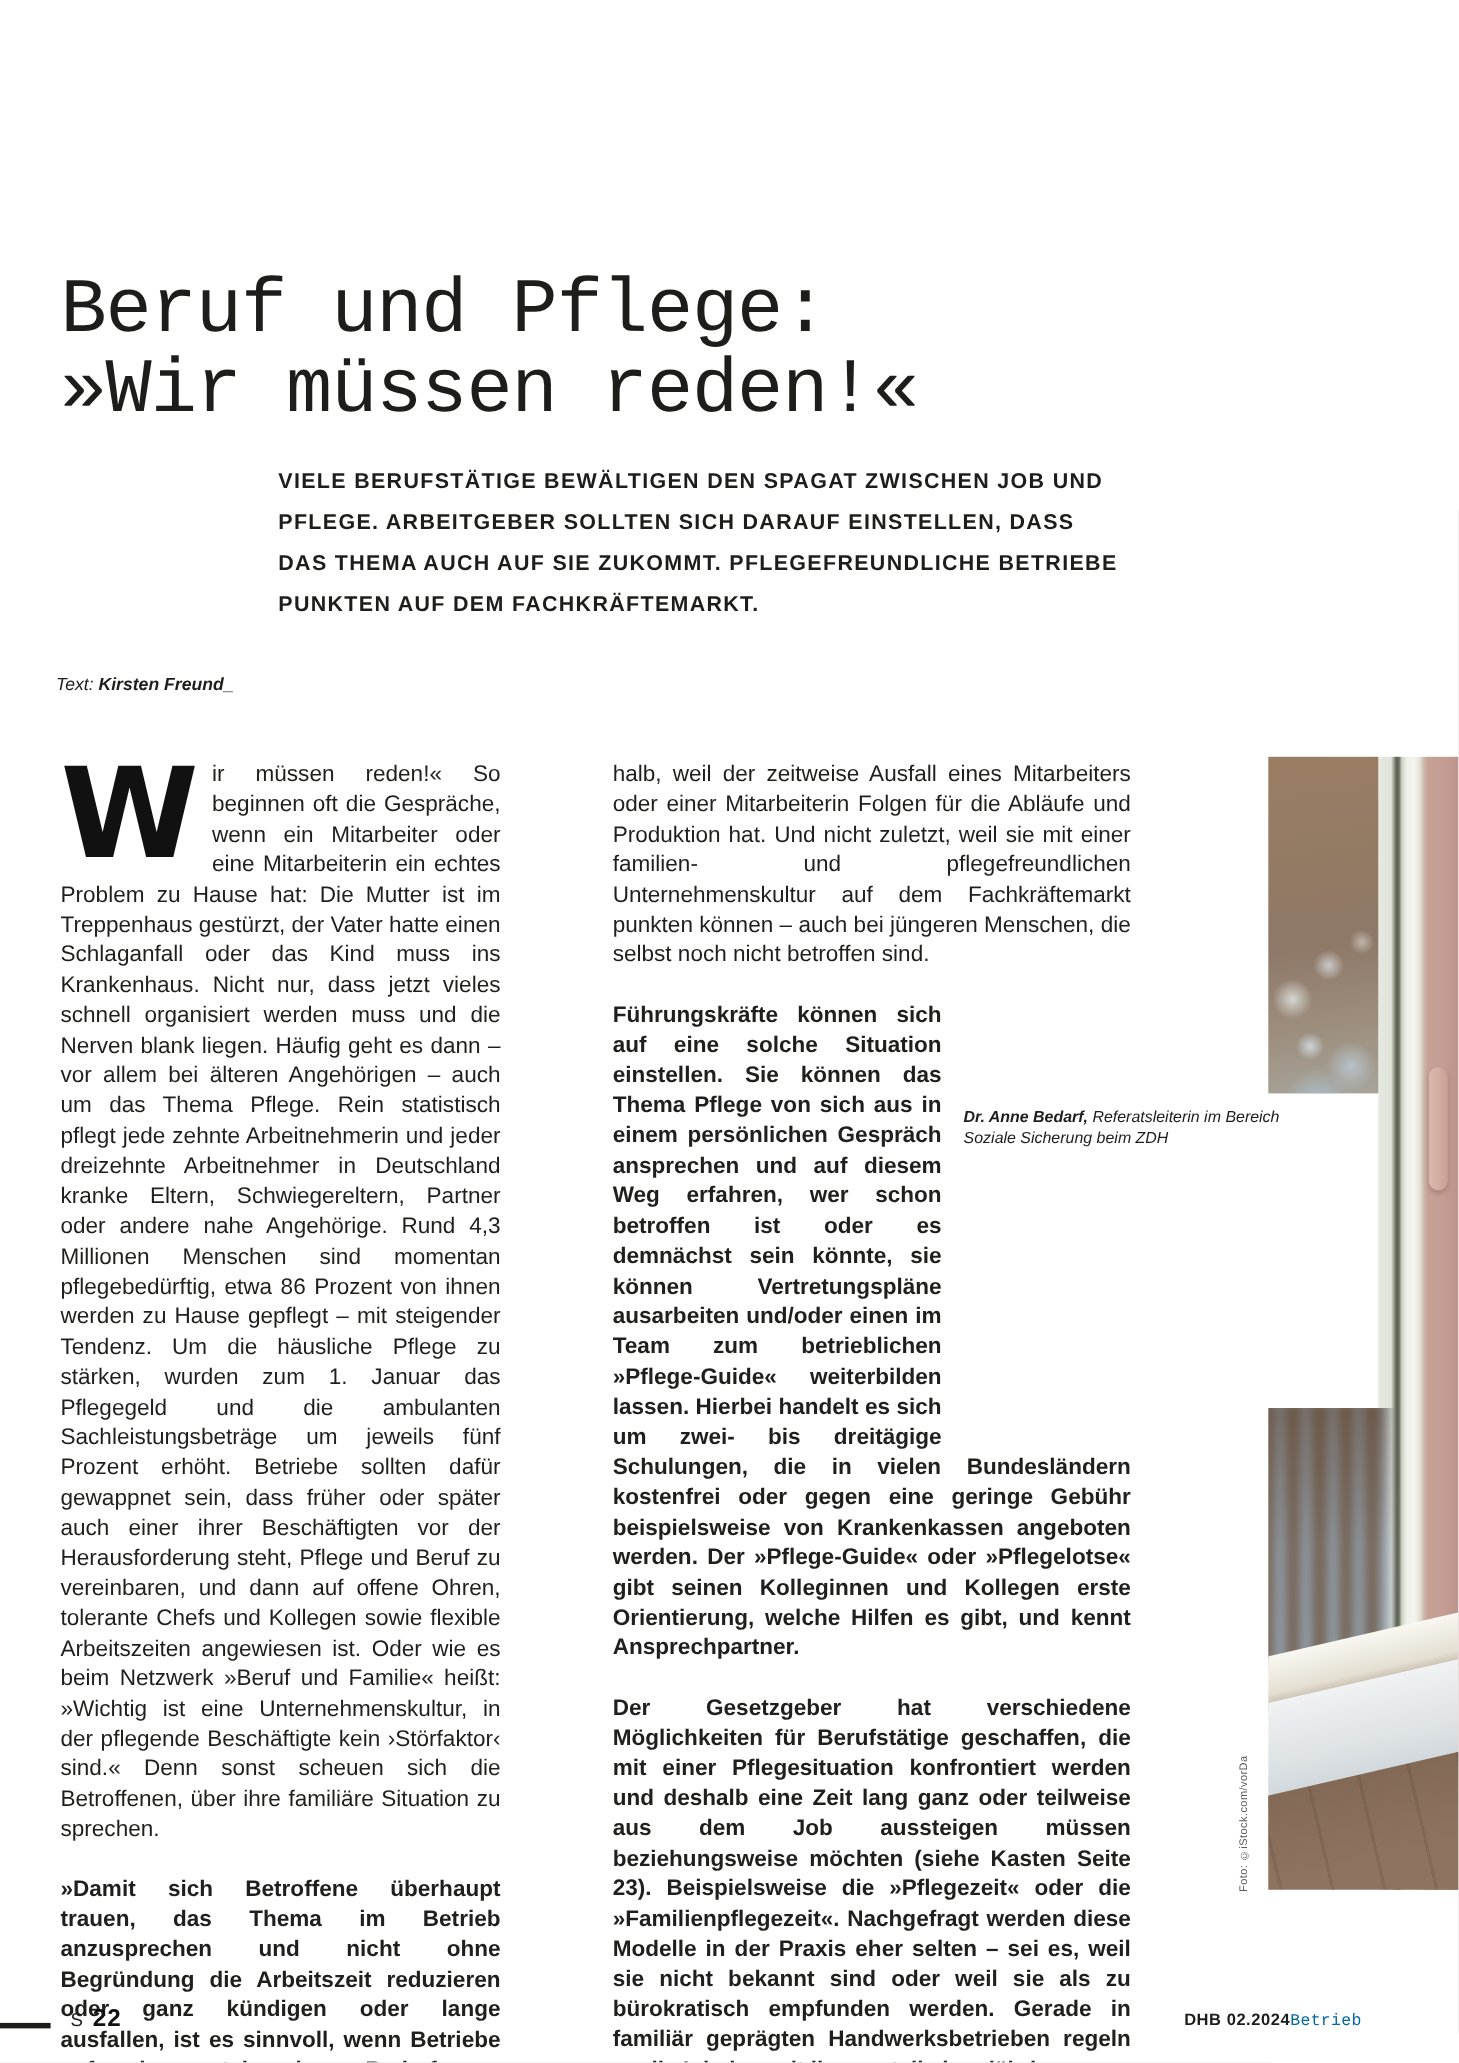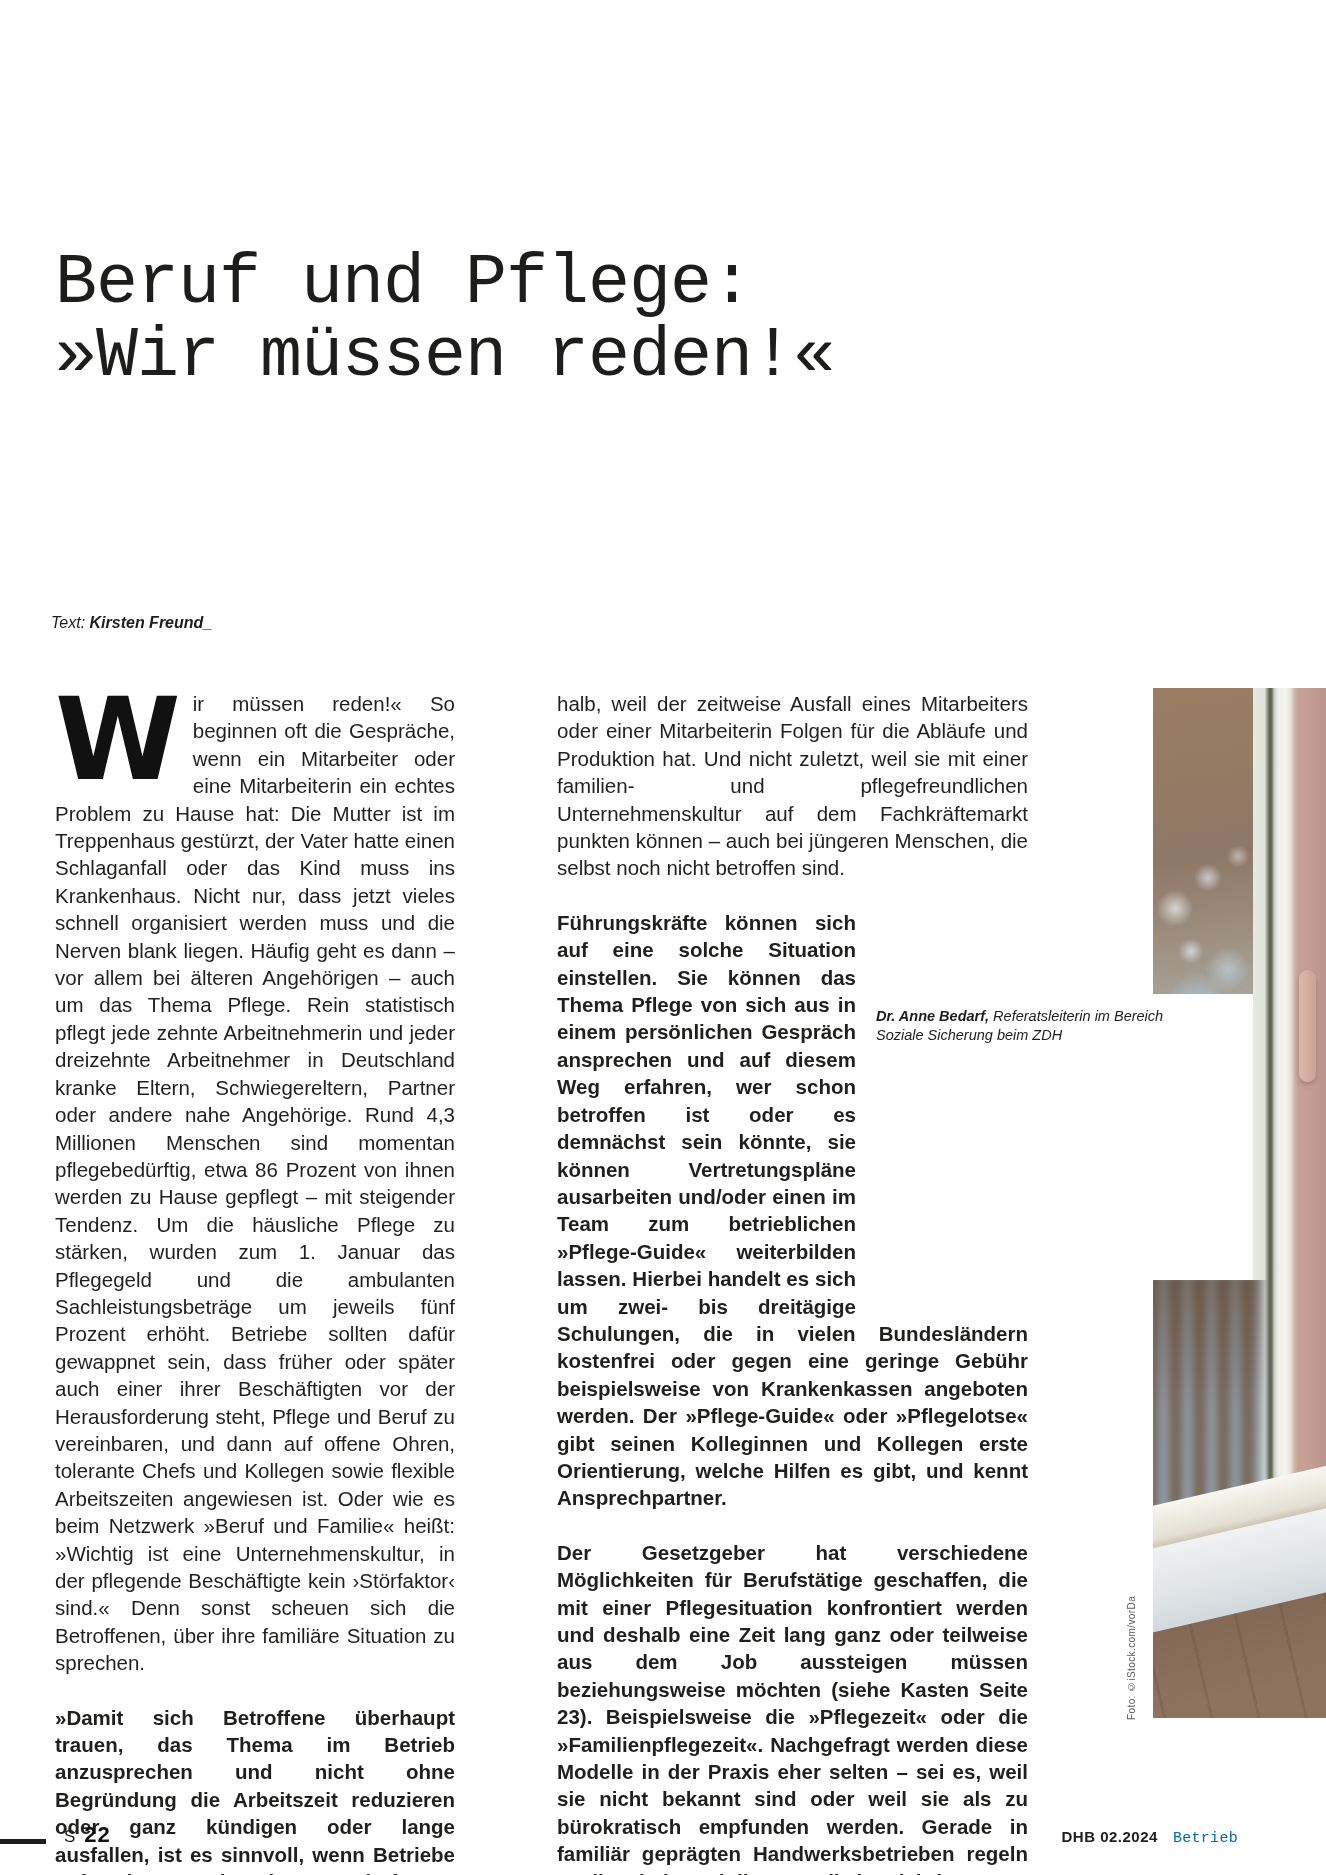--- a/index.html
+++ b/index.html
@@ -122,33 +122,34 @@
   
   .footer-dash{position:absolute;left:0;top:1839px;width:46px;height:5px;background:#1d1d1b;}
   .footer-page{
     position:absolute;left:64px;top:1822px;
     display:flex;align-items:baseline;gap:9px;
   }
   .footer-page .s{font-size:17px;color:#1d1d1b;}
   .footer-page .num{font-size:22px;font-weight:700;letter-spacing:1px;color:#111;}
   .footer-right{
     position:absolute;right:88px;top:1828px;
-    display:flex;align-items:baseline;gap:15px;font-size:15px;
+    display:flex;align-items:baseline;gap:0;font-size:15px;
   }
   .footer-right .issue{font-weight:700;letter-spacing:.5px;color:#1d1d1b;}
   .footer-right .section{color:#0369a1;letter-spacing:.3px;font-family:Liberation Mono, monospace;}
 </style>
 </head>
 <body>
 
 <div class="page">
 
   <h1 class="headline">Beruf und Pflege:
 »Wir müssen reden!«</h1>
 
+  <div class="subtitle">Viele Berufstätige bewältigen den Spagat zwischen Job und Pflege. Arbeitgeber sollten sich darauf einstellen, dass das Thema auch auf sie zukommt. Pflegefreundliche Betriebe punkten auf dem Fachkräftemarkt.</div>
 
   <div class="byline"><span>Text: </span><span class="author">Kirsten Freund_</span></div>
 
   <div class="col col-left">
     <p><span class="dropcap">W</span><span>ir müssen reden!« So beginnen oft die Gespräche, wenn ein Mitarbeiter oder eine Mitarbeiterin ein echtes Problem zu Hause hat: Die Mutter ist im Treppenhaus gestürzt, der Vater hatte einen Schlaganfall oder das Kind muss ins Krankenhaus. Nicht nur, dass jetzt vieles schnell organisiert werden muss und die Nerven blank liegen. Häufig geht es dann – vor allem bei älteren Angehörigen – auch um das Thema Pflege. Rein statistisch pflegt jede zehnte Arbeitnehmerin und jeder dreizehnte Arbeitnehmer in Deutschland kranke Eltern, Schwiegereltern, Partner oder andere nahe Angehörige. Rund 4,3 Millionen Menschen sind momentan pflegebedürftig, etwa 86 Prozent von ihnen werden zu Hause gepflegt – mit steigender Tendenz. Um die häusliche Pflege zu stärken, wurden zum 1. Januar das Pflegegeld und die ambulanten Sachleistungsbeträge um jeweils fünf Prozent erhöht. Betriebe sollten dafür gewappnet sein, dass früher oder später auch einer ihrer Beschäftigten vor der Herausforderung steht, Pflege und Beruf zu vereinbaren, und dann auf offene Ohren, tolerante Chefs und Kollegen sowie flexible Arbeitszeiten angewiesen ist. Oder wie es beim Netzwerk »Beruf und Familie« heißt: »Wichtig ist eine Unternehmenskultur, in der pflegende Beschäftigte kein ›Störfaktor‹ sind.« Denn sonst scheuen sich die Betroffenen, über ihre familiäre Situation zu sprechen.</span></p>
     <p><span>»Damit sich Betroffene überhaupt trauen, das Thema im Betrieb anzusprechen und nicht ohne Begründung die Arbeitszeit reduzieren oder ganz kündigen oder lange ausfallen, ist es sinnvoll, wenn Betriebe auf den steigenden Bedarf an Vereinbarkeitslösungen im Arbeitsleben vorbereitet sind«, betont Solveig Giesecke, Sprecherin des Kuratoriums Deutsche Altershilfe (KDA). Vorbereitet sein sollten die Betriebe auch des-</span></p>
   </div>
 
   <div class="col col-right">
     <p><span>halb, weil der zeitweise Ausfall eines Mitarbeiters oder einer Mitarbeiterin Folgen für die Abläufe und Produktion hat. Und nicht zuletzt, weil sie mit einer familien- und pflegefreundlichen Unternehmenskultur auf dem Fachkräftemarkt punkten können – auch bei jüngeren Menschen, die selbst noch nicht betroffen sind.</span></p>

